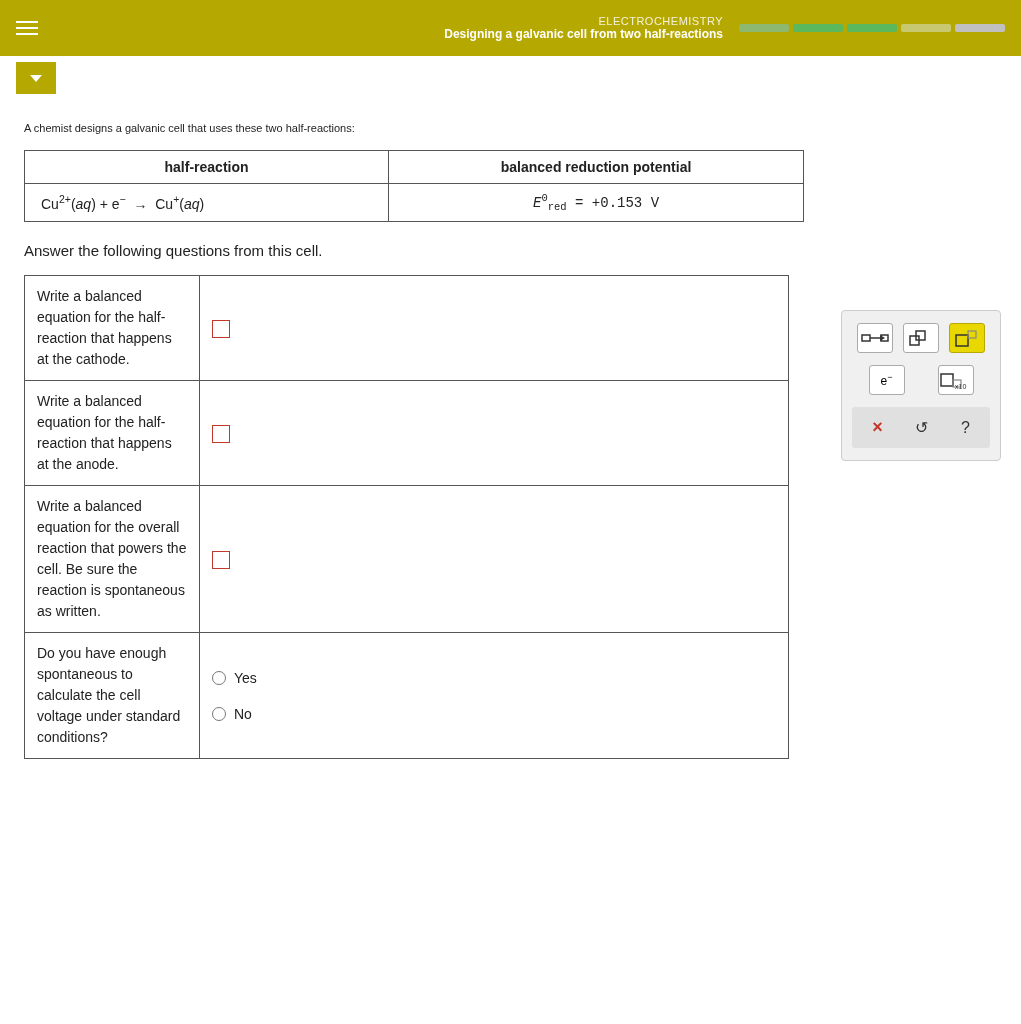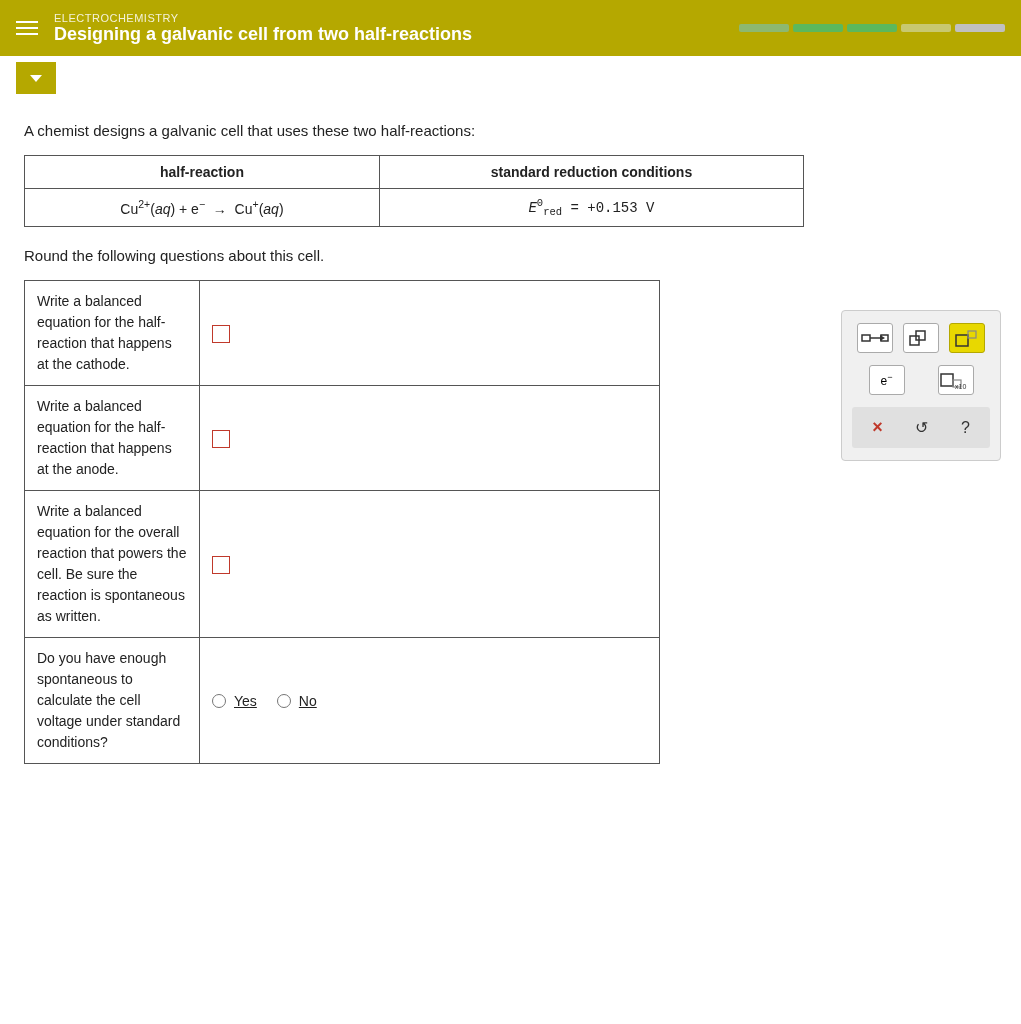--- a/index.html
+++ b/index.html
@@ -26,30 +26,31 @@
       cursor: pointer;
     }
     .hamburger span {
       display: block;
       width: 22px;
       height: 2px;
       background: #fff;
     }
     .header-text {
       flex: 1;
+      text-align: right;
     }
     .header-subtitle {
       font-size: 11px;
       color: #fff;
       opacity: 0.85;
       text-transform: uppercase;
       letter-spacing: 0.5px;
     }
     .header-title {
-      font-size: 18px;
+      font-size: 12px;
       color: #fff;
       font-weight: bold;
     }
     .header-progress {
       display: flex;
       gap: 4px;
       align-items: center;
     }
     .progress-seg {
       height: 8px;
@@ -70,21 +71,21 @@
       margin: 4px 0 4px 8px;
     }
     .expand-btn svg { fill: #fff; }
 
     
     .content {
       padding: 16px 24px 24px 24px;
       max-width: 800px;
     }
     .intro-text {
-      font-size: 15px;
+      font-size: 11px;
       margin-bottom: 16px;
       margin-top: 8px;
     }
 
     
     .chem-table {
       border-collapse: collapse;
       width: 780px;
       margin-bottom: 20px;
     }
@@ -93,37 +94,37 @@
       padding: 8px 16px;
       text-align: center;
       vertical-align: middle;
     }
     .chem-table th {
       font-weight: bold;
       font-size: 14px;
       background: #fff;
     }
     .chem-table td.reaction-cell {
-      text-align: center;
+      text-align: left;
       white-space: nowrap;
     }
     sup, sub {
       font-size: 0.75em;
     }
 
     
     .answer-prompt {
       font-size: 15px;
       margin-bottom: 16px;
     }
 
     
     .q-table {
       border-collapse: collapse;
-      width: 636px;
+      width: 765px;
     }
     .q-table td {
       border: 1px solid #555;
       vertical-align: top;
       padding: 10px 12px;
     }
     .q-table td.q-label {
       width: 175px;
       font-size: 14px;
       line-height: 1.5;
@@ -133,24 +134,23 @@
     }
     .answer-box {
       display: inline-block;
       width: 18px;
       height: 18px;
       border: 1.5px solid #c0392b;
       vertical-align: middle;
     }
     .radio-group {
       display: flex;
-      flex-direction: row;
+      flex-direction: column;
       gap: 20px;
       padding: 10px 0;
-      text-decoration: underline;
     }
     .radio-label {
       display: flex;
       align-items: center;
       gap: 8px;
       font-size: 14px;
       cursor: pointer;
     }
     .radio-input {
       width: 14px;
@@ -269,40 +269,40 @@
     </button>
   </div>
 
   <div class="content">
     <div class="intro-text">A chemist designs a galvanic cell that uses these two half-reactions:</div>
 
     <table class="chem-table">
       <thead>
         <tr>
           <th>half-reaction</th>
-          <th>standard reduction conditions</th>
+          <th>balanced reduction potential</th>
         </tr>
       </thead>
       <tbody>
         <tr>
           <td class="reaction-cell">
             <span class="reaction">
               Cu<sup>2+</sup>(<em>aq</em>) + e<sup>−</sup> &nbsp;→&nbsp; Cu<sup>+</sup>(<em>aq</em>)
             </span>
           </td>
           <td>
             <span class="ered">
               <em>E</em><sup>0</sup><sub>red</sub> = +0.153 V
             </span>
           </td>
         </tr>
       </tbody>
     </table>
 
-    <div class="answer-prompt">Round the following questions about this cell.</div>
+    <div class="answer-prompt">Answer the following questions from this cell.</div>
 
     <table class="q-table">
 
       <tbody>
           <tr>
         <td class="q-label">
           Write a balanced equation for the half-reaction that happens at the cathode.
         </td>
         <td class="q-answer">
           <span class="answer-box"></span>

